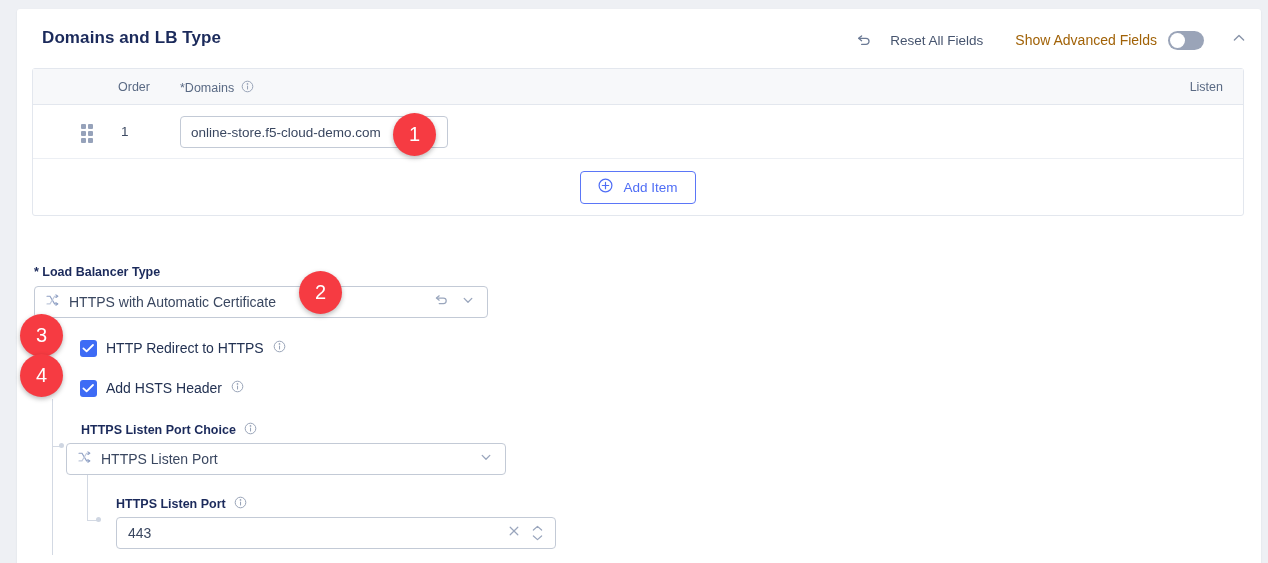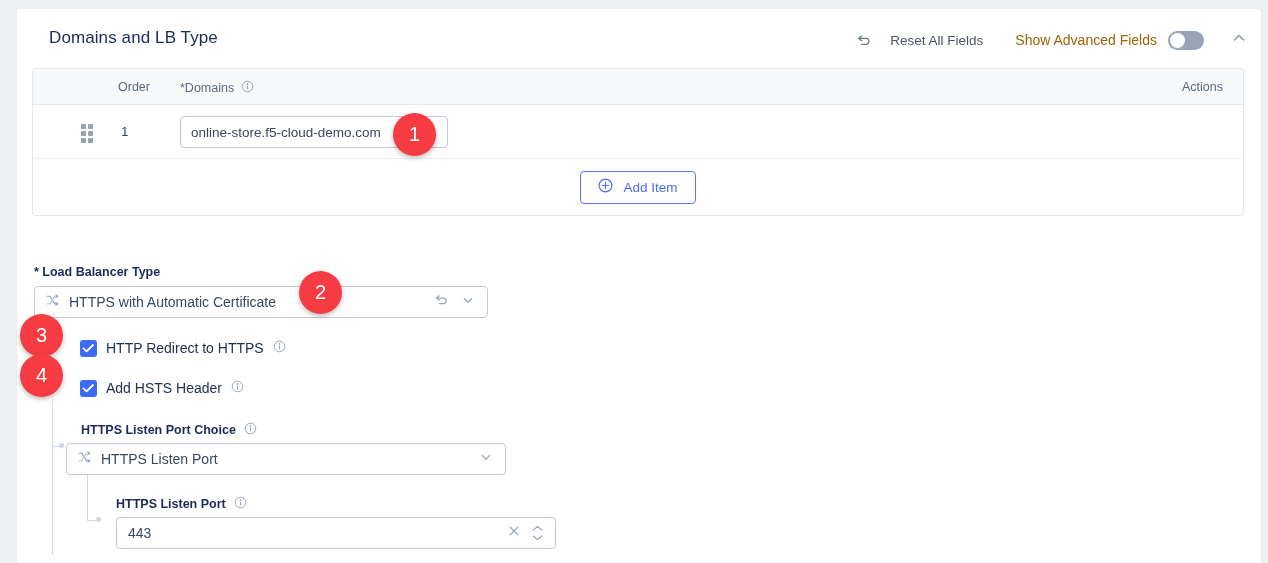--- a/index.html
+++ b/index.html
@@ -33,23 +33,23 @@
 
   
   .card-header {
     position: absolute;
     left: 0; top: 0;
     width: 100%;
     height: 62px;
   }
   .card-title {
     position: absolute;
-    left: 32px; top: 19px;
+    left: 25px; top: 19px;
     font-size: 17px;
-    font-weight: normal;
+    font-weight: bold;
     color: #1b2a5b;
     letter-spacing: .1px;
   }
   .hdr-right {
     position: absolute;
     right: 12px; top: 21px;
     display: flex;
     align-items: center;
     gap: 0;
   }
@@ -347,21 +347,21 @@
         <div class="th th-domains">
           <span>*Domains</span>
           <span class="info-i">
             <svg width="13" height="13" viewBox="0 0 13 13">
               <circle cx="6.5" cy="6.5" r="5.3" fill="none" stroke="#99a4b8" stroke-width="1"></circle>
               <circle cx="6.5" cy="3.9" r=".85" fill="#99a4b8"></circle>
               <rect x="6" y="5.4" width="1.05" height="4" rx=".5" fill="#99a4b8"></rect>
             </svg>
           </span>
         </div>
-        <div class="th th-actions">Actions</div>
+        <div class="th th-actions">Listen</div>
       </div>
 
       <div class="dt-row">
         <div class="drag-handle">
           <i></i>
             <i></i>
             <i></i>
             <i></i>
             <i></i>
             <i></i>

